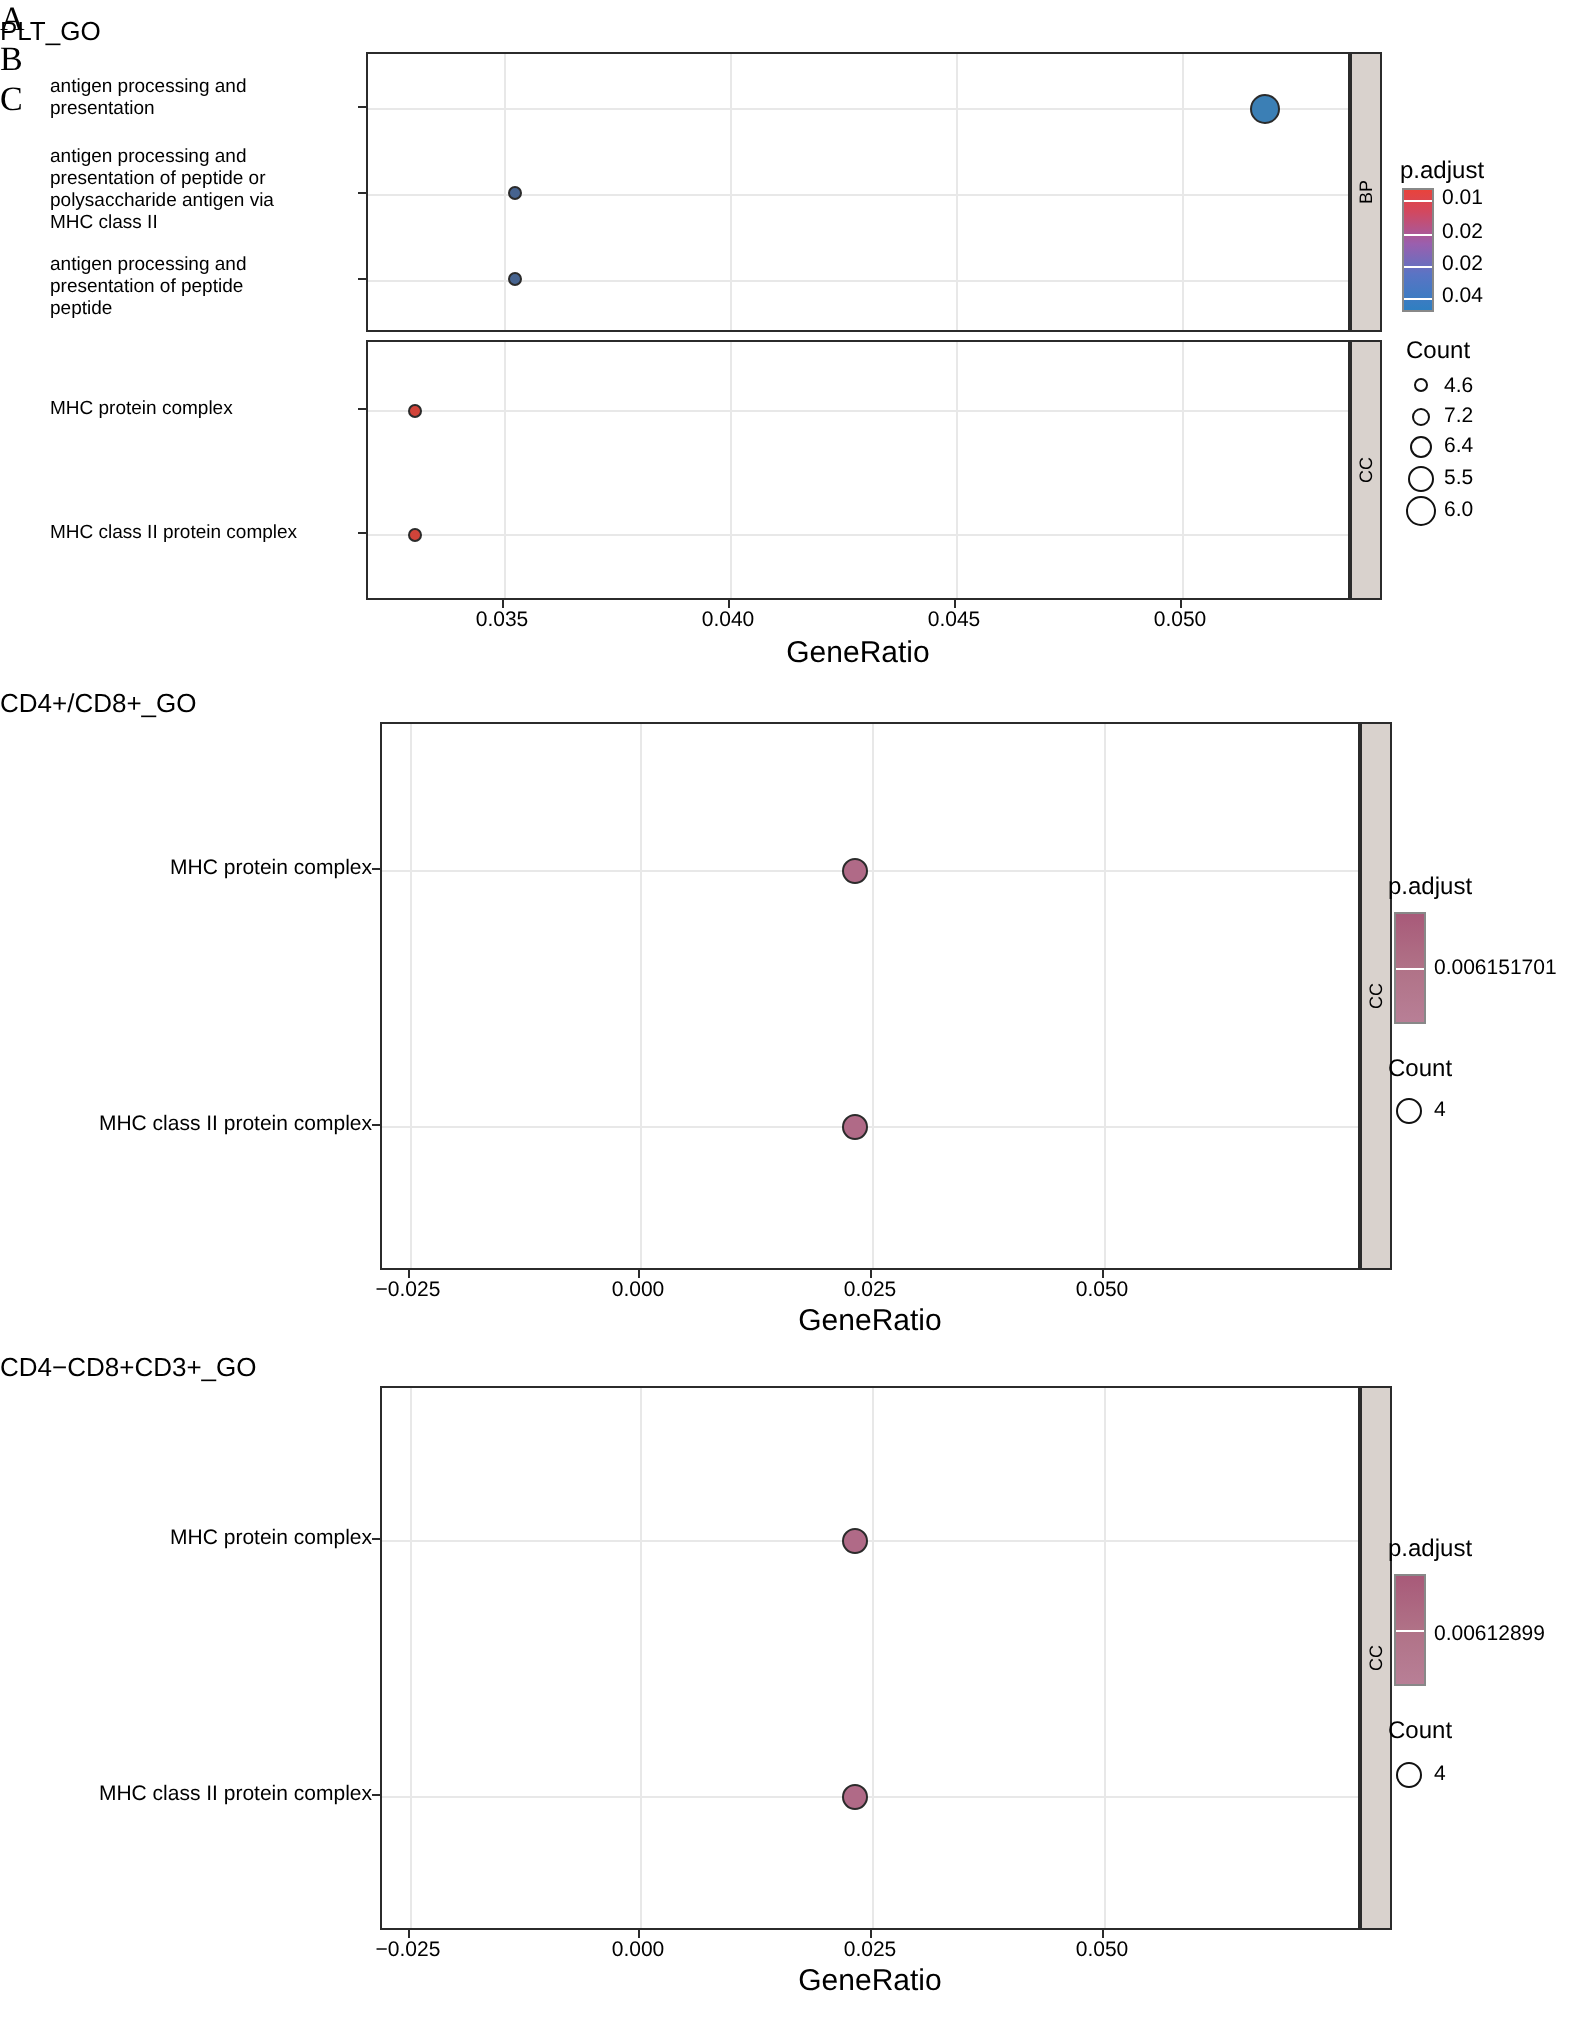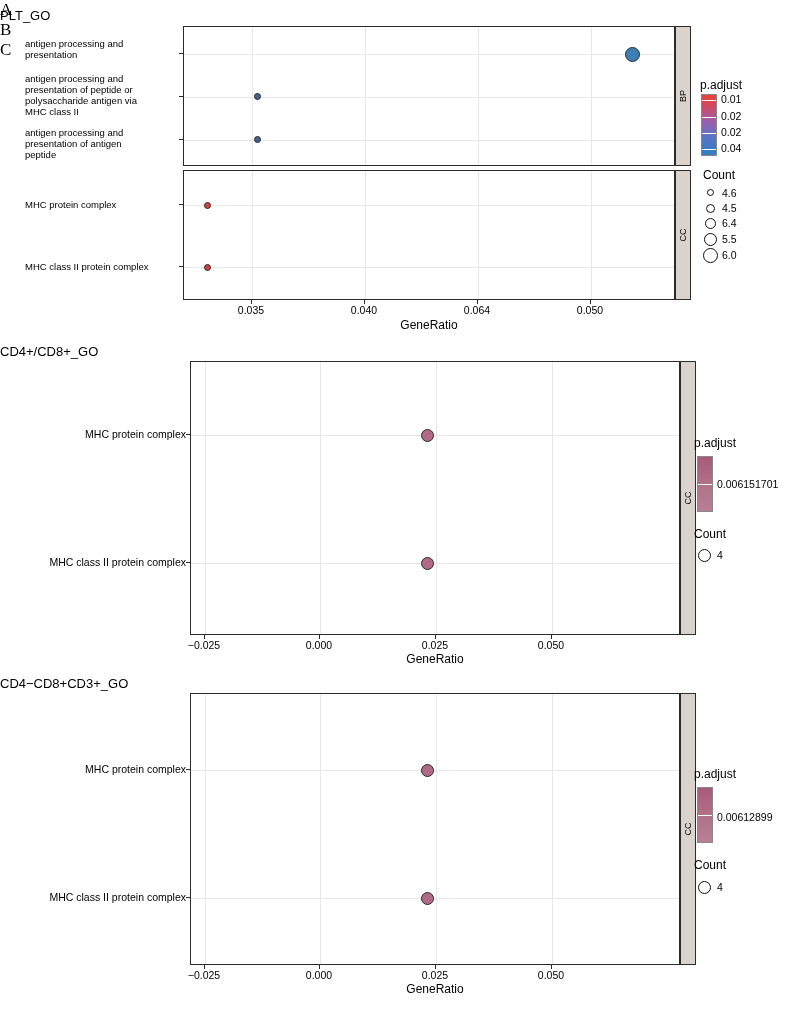--- a/index.html
+++ b/index.html
@@ -33,21 +33,21 @@
     position:absolute;text-align:right;
   }
   .tick{position:absolute;width:1px;height:4px;background:#2b2b2b;}
   .ytick{position:absolute;height:1px;width:4px;background:#2b2b2b;}
   .xtlab{
     position:absolute;text-align:center;
     font-family:"Liberation Sans", sans-serif;font-size:10.5px;
   }
   .axis-title{
     position:absolute;text-align:center;
-    font-family:"Liberation Sans", sans-serif;font-size:12px;
+    font-family:"Liberation Sans", sans-serif;font-size:15px;
   }
   .strip{
     position:absolute;background:#d9d2cd;border:1px solid #2b2b2b;
     box-sizing:border-box;
   }
   .strip span{
     position:absolute;left:50%;top:50%;
     transform:translate(-50%,-50%) rotate(-90deg);
     font-family:"Liberation Sans", sans-serif;font-size:9px;color:#000;
     white-space:nowrap;
@@ -91,21 +91,21 @@
   <div>presentation</div>
 </div>
 <div class="ylab" style="left:25px;top:73px;width:152px;">
   <div>antigen processing and</div>
   <div>presentation of peptide or</div>
   <div>polysaccharide antigen via</div>
   <div>MHC class II</div>
 </div>
 <div class="ylab" style="left:25px;top:127px;width:152px;">
   <div>antigen processing and</div>
-  <div>presentation of antigen</div>
+  <div>presentation of peptide</div>
   <div>peptide</div>
 </div>
 <div class="ytick" style="left:179px;top:53px;"></div>
 <div class="ytick" style="left:179px;top:96px;"></div>
 <div class="ytick" style="left:179px;top:139px;"></div>
 
 <div class="plotbox" style="left:183px;top:170px;width:492px;height:130px;">
   <div class="gridv" style="left:68px;"></div>
   <div class="gridv" style="left:181px;"></div>
   <div class="gridv" style="left:294px;"></div>
@@ -122,21 +122,21 @@
 <div class="ylab" style="left:25px;top:261px;width:152px;">MHC class II protein complex</div>
 <div class="ytick" style="left:179px;top:204px;"></div>
 <div class="ytick" style="left:179px;top:266px;"></div>
 
 <div class="tick" style="left:251px;top:300px;"></div>
 <div class="tick" style="left:364px;top:300px;"></div>
 <div class="tick" style="left:477px;top:300px;"></div>
 <div class="tick" style="left:590px;top:300px;"></div>
 <div class="xtlab" style="left:221px;top:304px;width:60px;">0.035</div>
 <div class="xtlab" style="left:334px;top:304px;width:60px;">0.040</div>
-<div class="xtlab" style="left:447px;top:304px;width:60px;">0.064</div>
+<div class="xtlab" style="left:447px;top:304px;width:60px;">0.045</div>
 <div class="xtlab" style="left:560px;top:304px;width:60px;">0.050</div>
 <div class="axis-title" style="left:183px;top:318px;width:492px;">GeneRatio</div>
 
 <div class="leg-title" style="left:700px;top:78px;">p.adjust</div>
 <div class="leg-bar" style="left:701px;top:94px;width:16px;height:62px;background:linear-gradient(to bottom,#e8433c 0%,#d2485f 18%,#9a5fae 45%,#5a74c4 70%,#2f7fc1 100%);border:1px solid #888;box-sizing:border-box;">
   <div class="leg-tick" style="left:0;right:0;top:5px;"></div>
   <div class="leg-tick" style="left:0;right:0;top:22px;"></div>
   <div class="leg-tick" style="left:0;right:0;top:38px;"></div>
   <div class="leg-tick" style="left:0;right:0;top:54px;"></div>
 </div>
@@ -145,21 +145,21 @@
 <div class="leg-lab" style="left:721px;top:126px;">0.02</div>
 <div class="leg-lab" style="left:721px;top:142px;">0.04</div>
 
 <div class="leg-title" style="left:703px;top:168px;">Count</div>
 <div class="leg-circle" style="left:707px;top:189px;width:7px;height:7px;"></div>
 <div class="leg-circle" style="left:706px;top:204px;width:9px;height:9px;"></div>
 <div class="leg-circle" style="left:705px;top:218px;width:11px;height:11px;"></div>
 <div class="leg-circle" style="left:704px;top:233px;width:13px;height:13px;"></div>
 <div class="leg-circle" style="left:703px;top:248px;width:15px;height:15px;"></div>
 <div class="leg-lab" style="left:722px;top:187px;">4.6</div>
-<div class="leg-lab" style="left:722px;top:202px;">4.5</div>
+<div class="leg-lab" style="left:722px;top:202px;">7.2</div>
 <div class="leg-lab" style="left:722px;top:217px;">6.4</div>
 <div class="leg-lab" style="left:722px;top:233px;">5.5</div>
 <div class="leg-lab" style="left:722px;top:249px;">6.0</div>
 
 <div class="panel-letter" style="left:10px;top:346px;">B</div>
 <div class="chart-title" style="left:0;top:344px;">CD4+/CD8+_GO</div>
 
 <div class="plotbox" style="left:190px;top:361px;width:490px;height:274px;">
   <div class="gridv" style="left:14px;"></div>
   <div class="gridv" style="left:129px;"></div>

